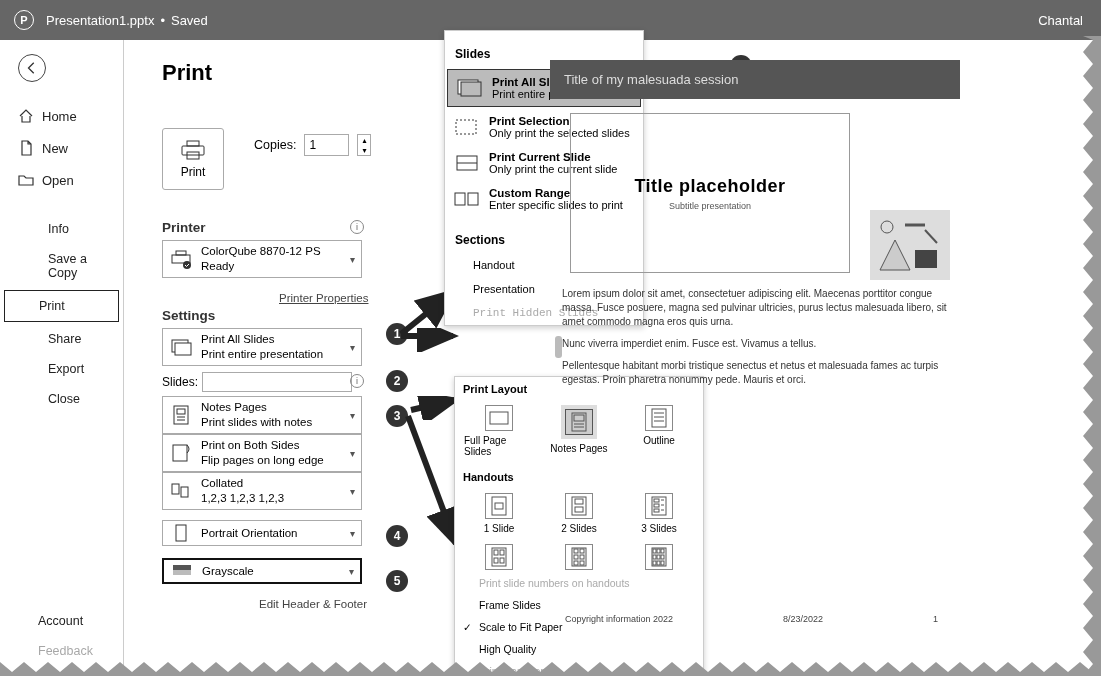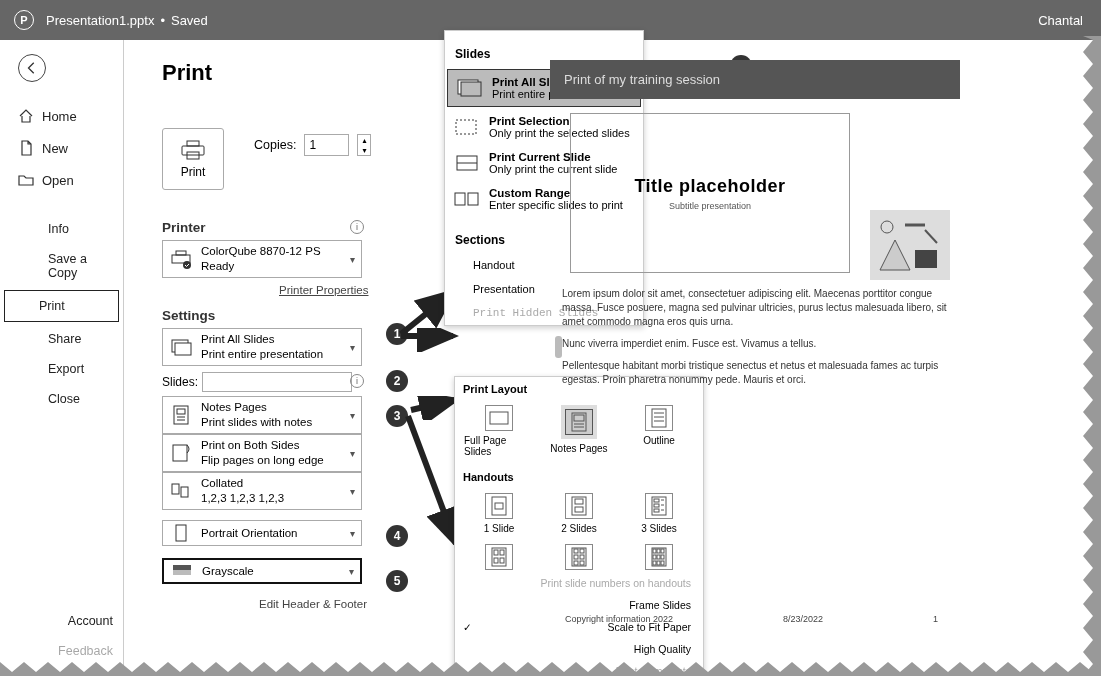--- a/index.html
+++ b/index.html
@@ -13,42 +13,42 @@
 .main { display: flex; height: 636px; width: 100%; }
 .leftcol { width: 124px; border-right: 1px solid #ccc; display: flex; flex-direction: column; padding-top: 14px; position: relative; }
 .back-btn { width: 28px; height: 28px; border: 1.5px solid #444; border-radius: 50%; margin: 0 0 18px 18px; display: flex; align-items: center; justify-content: center; }
 .back-btn svg { width: 14px; height: 14px; }
 .navitem { display: flex; align-items: center; padding: 8px 10px 8px 18px; font-size: 13px; color: #222; gap: 8px; }
 .navitem.sub { padding-left: 48px; font-size: 12.5px; }
 .navitem.selected { border: 1.5px solid #222; margin: 2px 4px; padding-left: 34px; }
 .navitem .ico { width: 16px; height: 16px; }
 .spacer1 { height: 18px; }
 .footer-nav { position: absolute; bottom: 10px; left: 0; width: 100%; }
-.footer-nav .navitem { padding-left: 38px; justify-content: flex-end; }
+.footer-nav .navitem { padding-left: 38px; }
 
 .middle { flex: 0 0 536px; position: relative; }
 .page-title { font-size: 22px; font-weight: 600; padding: 20px 0 20px 38px; }
 .print-btn { position: absolute; left: 38px; top: 88px; width: 62px; height: 62px; border: 1px solid #aaa; border-radius: 3px; display: flex; flex-direction: column; align-items: center; justify-content: center; gap: 4px; font-size: 12px; }
 .copies { position: absolute; left: 130px; top: 94px; display: flex; align-items: center; gap: 8px; font-size: 12.5px; }
 .copies input { width: 45px; height: 22px; border: 1px solid #aaa; padding: 2px 4px; font-size: 12px; }
 .stepper { display: flex; flex-direction: column; border: 1px solid #aaa; }
 .stepper div { width: 12px; height: 10px; font-size: 8px; display: flex; align-items: center; justify-content: center; }
 
 .section-header { position: absolute; font-size: 13.5px; font-weight: 600; color: #333; }
 .sh-printer { left: 38px; top: 180px; }
 .i-btn { position: absolute; width: 14px; height: 14px; border: 1px solid #888; border-radius: 50%; font-size: 9px; display: flex; align-items: center; justify-content: center; color: #666; }
 .i1 { left: 226px; top: 180px; }
 
 .opt { position: absolute; left: 38px; width: 200px; height: 38px; border: 1px solid #aaa; display: flex; align-items: center; padding: 0 6px; font-size: 11.5px; background: #fff; }
 .opt .oicon { width: 24px; height: 24px; margin-right: 8px; display: flex; align-items: center; justify-content: center; }
 .opt .otxt { display: flex; flex-direction: column; line-height: 1.3; flex: 1; }
 .opt .chev { font-size: 10px; color: #555; }
 .opt.single { height: 26px; }
 .opt-printer { top: 200px; }
-.printer-props { position: absolute; left: 155px; top: 244px; font-size: 11.5px; text-decoration: underline; color: #444; }
+.printer-props { position: absolute; left: 155px; top: 252px; font-size: 11.5px; text-decoration: underline; color: #444; }
 
 .sh-settings { left: 38px; top: 268px; }
 .opt-slides { top: 288px; }
 .slides-row { position: absolute; left: 38px; top: 332px; display: flex; align-items: center; font-size: 12px; gap: 4px; }
 .slides-row input { width: 150px; height: 20px; border: 1px solid #aaa; }
 .i2 { left: 226px; top: 334px; }
 .opt-notes { top: 356px; }
 .opt-sides { top: 394px; }
 .opt-coll { top: 432px; }
 .opt-orient { top: 480px; }
@@ -75,21 +75,21 @@
 .popup1 .sec-item.dis { color: #aaa; font-family: Liberation Mono, monospace; }
 
 .popup2 { position: absolute; left: 330px; top: 336px; width: 250px; background: #fff; border: 1px solid #ccc; box-shadow: 0 2px 6px rgba(0,0,0,.2); font-size: 10.5px; padding-bottom: 6px; }
 .popup2 .hd { font-weight: 600; padding: 6px 8px; font-size: 11px; }
 .popup2 .grid { display: flex; justify-content: space-around; padding: 4px 4px 8px; }
 .popup2 .gitem { display: flex; flex-direction: column; align-items: center; gap: 4px; font-size: 10px; width: 70px; }
 .popup2 .gitem.sel { }
 .popup2 .gicon { width: 28px; height: 26px; border: 1px solid #888; display: flex; align-items: center; justify-content: center; }
 .popup2 .gitem.sel .gicon { background: #ccc; border: 1.5px solid #555; }
 .popup2 .sel-wrap { background: #ddd; padding: 4px; }
-.popup2 .optline { padding: 5px 12px 5px 24px; position: relative; text-align: right; }
+.popup2 .optline { padding: 5px 12px 5px 24px; position: relative; }
 .popup2 .optline.dis { color: #aaa; }
 .popup2 .optline .chk { position: absolute; left: 8px; }
 .popup2 .grid2 { display: flex; justify-content: space-around; padding: 2px 4px 2px; }
 
 .preview { position: absolute; left: 550px; top: 60px; width: 410px; }
 .preview-scroll { position: absolute; left: 555px; top: 336px; width: 7px; height: 22px; background: #bbb; border-radius: 3px; }
 .pvtitle { background: #555; color: #ddd; font-size: 13px; padding: 12px 14px; }
 .pvslide { width: 280px; height: 160px; border: 1px solid #999; margin: 14px 0 14px 20px; display: flex; flex-direction: column; align-items: center; justify-content: center; }
 .pvslide .t1 { font-size: 18px; font-weight: 600; letter-spacing: .5px; }
 .pvslide .t2 { font-size: 9px; color: #555; margin-top: 4px; }
@@ -481,21 +481,21 @@
       <div class="optline">High Quality</div>
       <div class="optline dis">Print Comments</div>
 
     </div>
   </div>
 </div>
 
 <div class="callout c6">6</div>
 
 <div class="preview">
-  <div class="pvtitle">Print of my training session</div>
+  <div class="pvtitle">Title of my malesuada session</div>
   <div class="pvslide">
     <div class="t1">Title placeholder</div>
     <div class="t2">Subtitle presentation</div>
   </div>
   <div class="lorem">
     <p>Lorem ipsum dolor sit amet, consectetuer adipiscing elit. Maecenas porttitor congue massa. Fusce posuere, magna sed pulvinar ultricies, purus lectus malesuada libero, sit amet commodo magna eros quis urna.</p>
     <p>Nunc viverra imperdiet enim. Fusce est. Vivamus a tellus.</p>
     <p>Pellentesque habitant morbi tristique senectus et netus et malesuada fames ac turpis egestas. Proin pharetra nonummy pede. Mauris et orci.</p>
   </div>
 </div>

